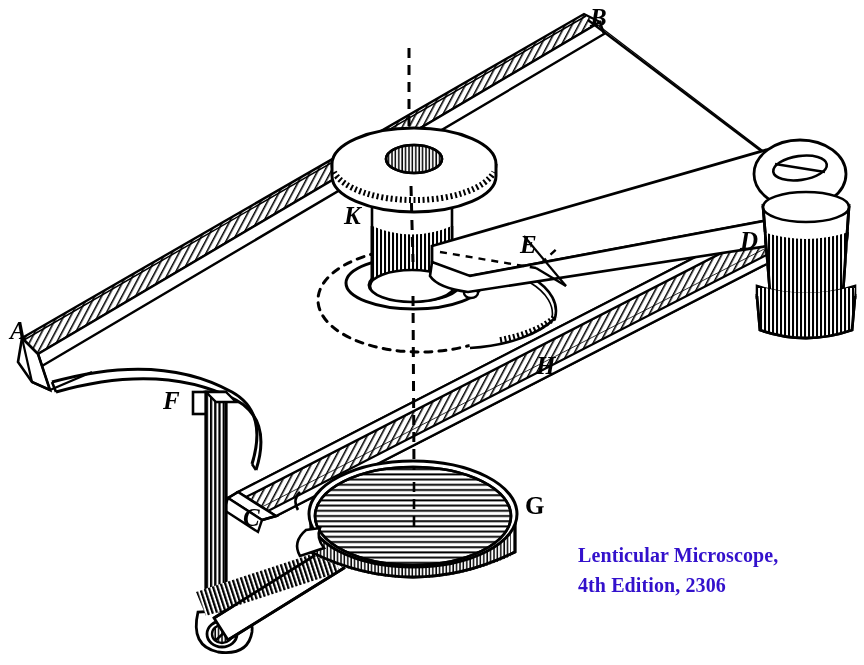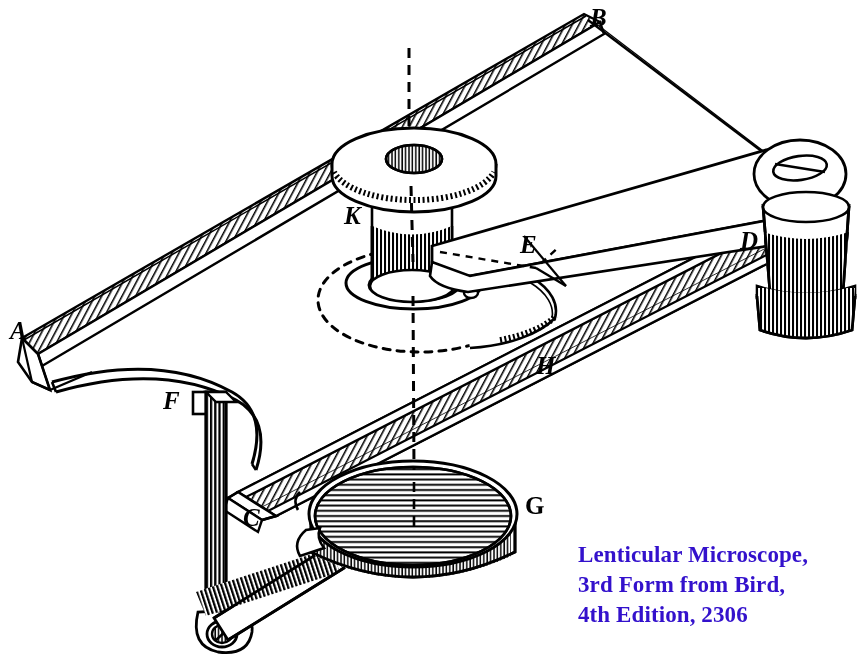--- a/index.html
+++ b/index.html
@@ -42,21 +42,21 @@
     font-style: normal;
   }
   #caption-block {
     position: absolute;
     left: 578px;
     top: 540px;
     width: 280px;
     color: #3311cc;
     font-family: "Liberation Serif", "DejaVu Serif", serif;
     font-weight: bold;
-    font-size: 23px;
+    font-size: 20px;
     line-height: 30px;
     letter-spacing: 0.1px;
     white-space: nowrap;
   }
   #caption-block div { color: #3311cc; }
 </style>
 </head>
 <body>
 
 <div id="figure-root">
@@ -293,17 +293,16 @@
   <div class="part-label" style="left:243px; top:505px;">C</div>
   <div class="part-label" style="left:740px; top:228px;">D</div>
   <div class="part-label" style="left:520px; top:232px;">E</div>
   <div class="part-label" style="left:163px; top:388px;">F</div>
   <div class="part-label upright" style="left:525px; top:493px;">G</div>
   <div class="part-label" style="left:536px; top:353px;">H</div>
   <div class="part-label" style="left:344px; top:203px;">K</div>
 
   <div id="caption-block">
     <div>Lenticular Microscope,</div>
-    <div>3rd Form from Bird,</div>
     <div>4th Edition,  2306</div>
   </div>
 
 </div>
 
 </body></html>

